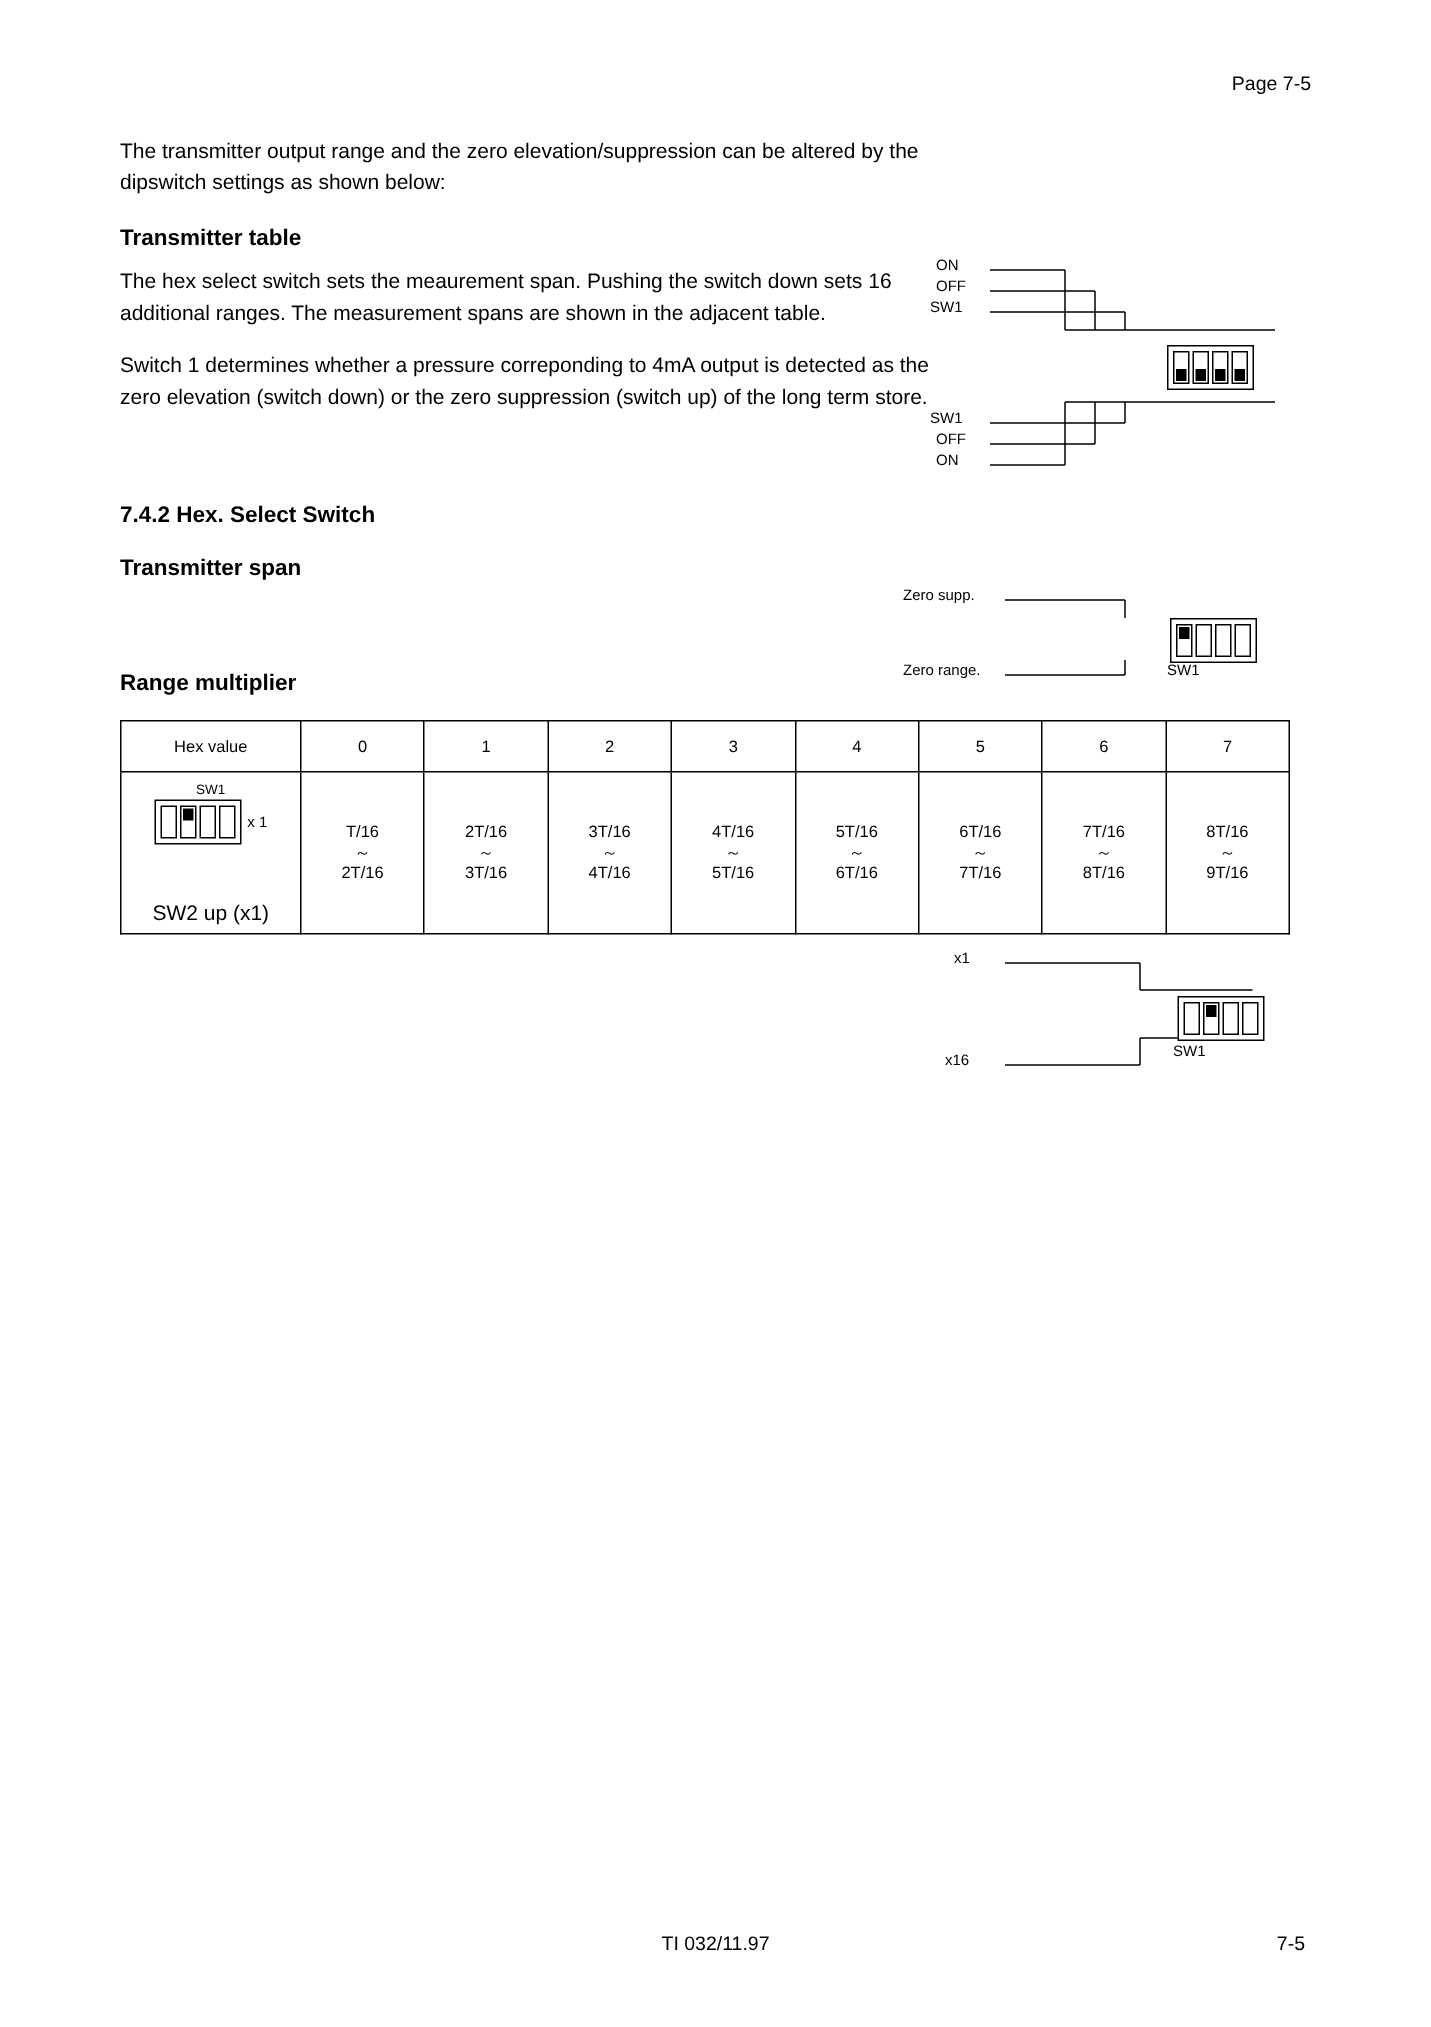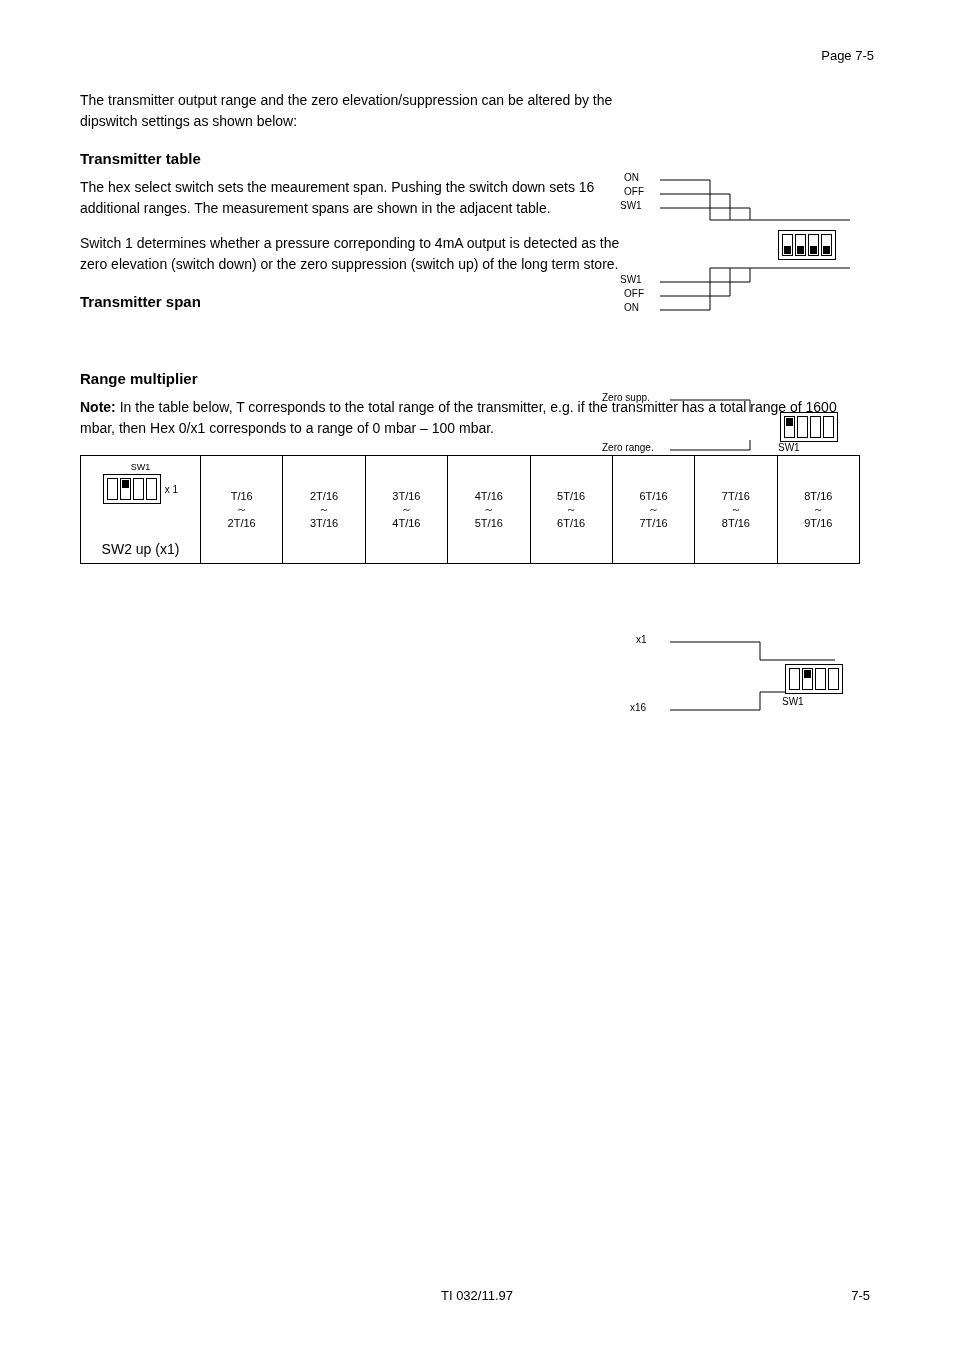--- a/index.html
+++ b/index.html
@@ -141,20 +141,21 @@
       <div class="sw on">
           <div class="knob"></div>
         </div>
       <div class="sw blank"></div>
       <div class="sw blank"></div>
       <div class="sw blank"></div>
     </div>
     <span class="diplabel" style="top:62px; left:118px;">SW1</span>
   </div>
 
+  <div class="section-title" style="margin-top:60px;">7.4.2 Hex. Select Switch</div>
 
   <div class="heading">Transmitter span</div>
 
   <div class="fig" style="top:620px; left:660px; width:210px; height:110px;">
     <svg width="210" height="110" class="fig-lines">
       <line x1="10" y1="22" x2="100" y2="22"></line>
         <line x1="100" y1="22" x2="100" y2="40"></line>
         <line x1="100" y1="40" x2="175" y2="40"></line>
       <line x1="10" y1="90" x2="100" y2="90"></line>
         <line x1="100" y1="90" x2="100" y2="72"></line>
@@ -167,27 +168,34 @@
       <div class="sw on">
           <div class="knob"></div>
         </div>
       <div class="sw blank"></div>
       <div class="sw blank"></div>
     </div>
     <span class="diplabel" style="top:76px; left:122px;">SW1</span>
   </div>
 
   <div class="heading" style="margin-top:60px;">Range multiplier</div>
-  <p class="note">
-    <span style="font-weight:bold;">Note:</span>
-    <span>In the table below, T corresponds to the total range of the transmitter, e.g. if the transmitter has a total range of 1600 mbar, then Hex 0/x1 corresponds to a range of 0 mbar – 100 mbar.</span>
-  </p>
 
   <table class="rng">
     <tbody>
+        <tr>
+      <th>Hex value</th>
+      <th>0</th>
+      <th>1</th>
+      <th>2</th>
+      <th>3</th>
+      <th>4</th>
+      <th>5</th>
+      <th>6</th>
+      <th>7</th>
+    </tr>
     <tr>
       <td class="dipcell">
         <div style="display:flex; flex-direction:column; align-items:center; gap:2px;">
           <span style="font-size:9px;">SW1</span>
           <div style="display:flex; align-items:center; gap:4px;">
             <div class="dip-block">
               <div class="sw blank"></div>
               <div class="sw on">
                     <div class="knob"></div>
                   </div>

